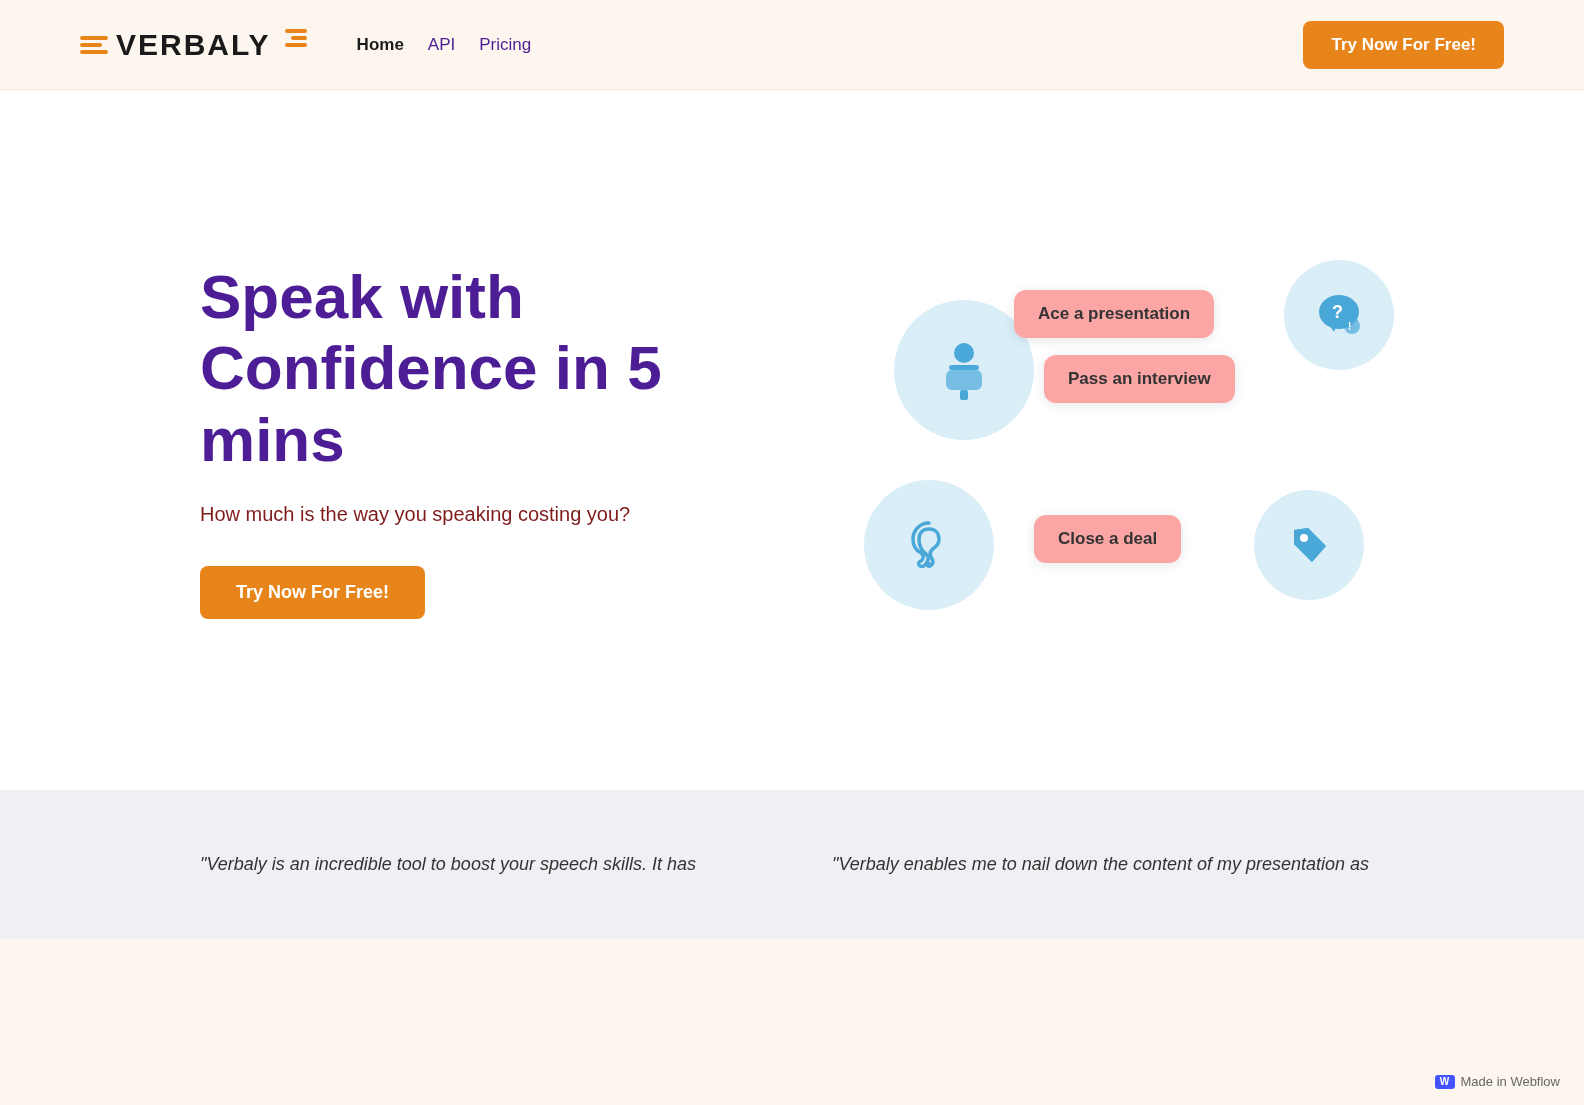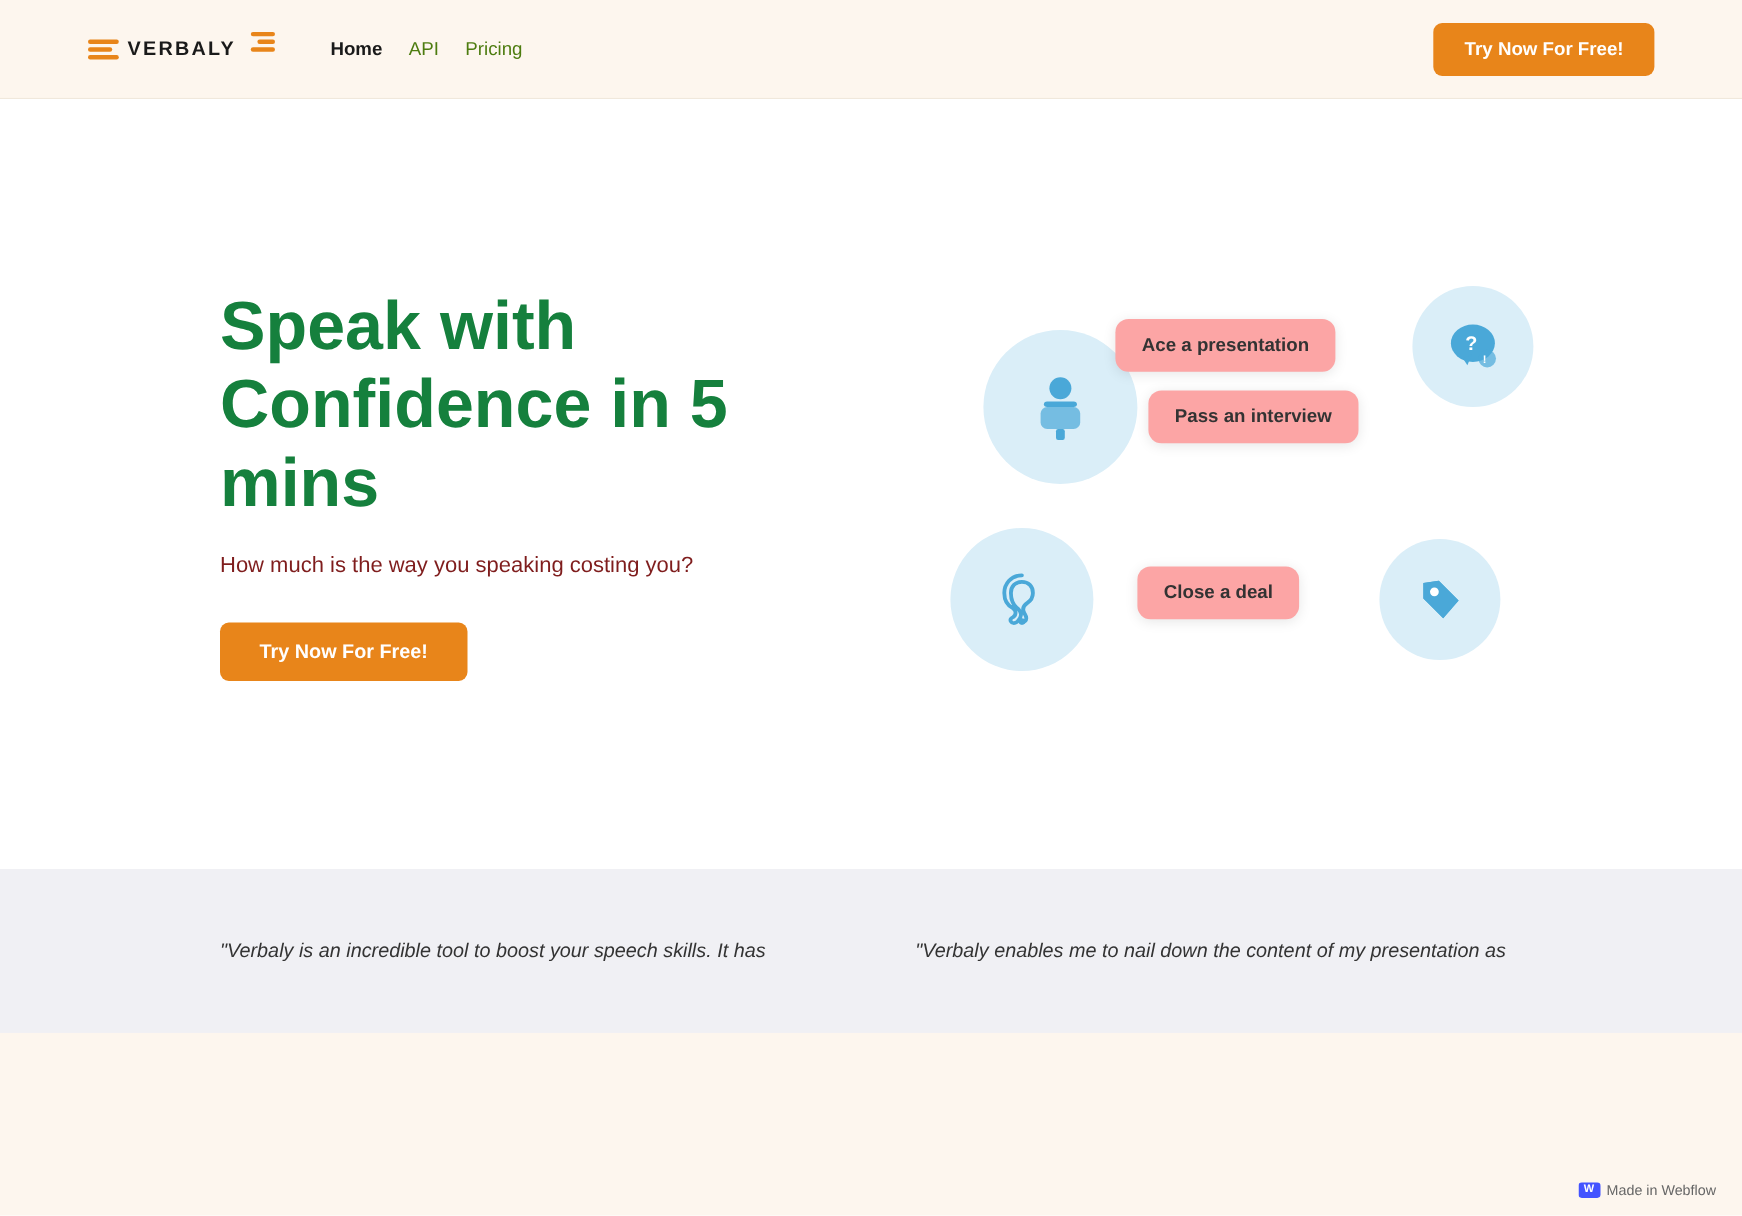--- a/index.html
+++ b/index.html
@@ -15,32 +15,32 @@
       height: 90px;
       border-bottom: 1px solid #f0e8dc;
     }
     .navbar-left { display: flex; align-items: center; gap: 50px; }
     .logo { display: flex; align-items: center; gap: 8px; }
     .logo-lines { display: flex; flex-direction: column; gap: 3px; align-items: flex-start; }
     .logo-line { background: #e8851a; border-radius: 2px; }
     .logo-line-1 { width: 28px; height: 4px; }
     .logo-line-2 { width: 22px; height: 4px; }
     .logo-line-3 { width: 28px; height: 4px; }
-    .logo-text { font-size: 18px; font-weight: 800; color: #1a1a1a; letter-spacing: 2px; }
+    .logo-text { font-size: 30px; font-weight: 800; color: #1a1a1a; letter-spacing: 2px; }
     .logo-spark {
       width: 28px; height: 32px;
       display: flex; flex-direction: column; gap: 3px; align-items: flex-end;
     }
     .logo-spark-line { background: #e8851a; border-radius: 2px; }
     .logo-spark-1 { width: 22px; height: 4px; }
     .logo-spark-2 { width: 16px; height: 4px; }
     .logo-spark-3 { width: 22px; height: 4px; }
     .nav-links { display: flex; gap: 24px; align-items: center; }
     .nav-link { font-size: 17px; font-weight: 600; color: #1a1a1a; text-decoration: none; }
-    .nav-link.muted { color: #4d7c0f; font-weight: 500; }
+    .nav-link.muted { color: #4c1d95; font-weight: 500; }
     .try-btn {
       background: #e8851a;
       color: white;
       border: none;
       border-radius: 8px;
       padding: 14px 28px;
       font-size: 17px;
       font-weight: 700;
       cursor: pointer;
     }
@@ -48,21 +48,21 @@
     
     .hero {
       background: white;
       display: flex;
       align-items: center;
       justify-content: space-between;
       padding: 80px 160px 80px 200px;
       min-height: 700px;
     }
     .hero-left { max-width: 560px; }
-    .hero-title { font-size: 62px; font-weight: 800; line-height: 1.15; color: #15803d; margin-bottom: 28px; }
+    .hero-title { font-size: 62px; font-weight: 800; line-height: 1.15; color: #4c1d95; margin-bottom: 28px; }
     .hero-subtitle { font-size: 20px; color: #7f1d1d; margin-bottom: 40px; }
     .hero-cta {
       background: #e8851a;
       color: white;
       border: none;
       border-radius: 8px;
       padding: 16px 36px;
       font-size: 18px;
       font-weight: 700;
       cursor: pointer;

